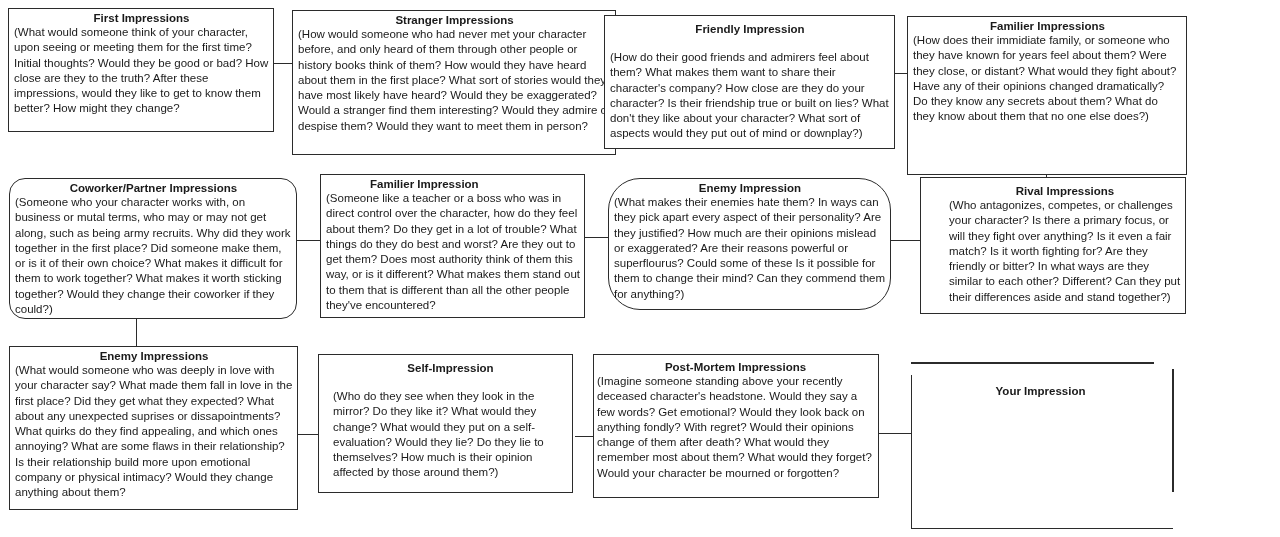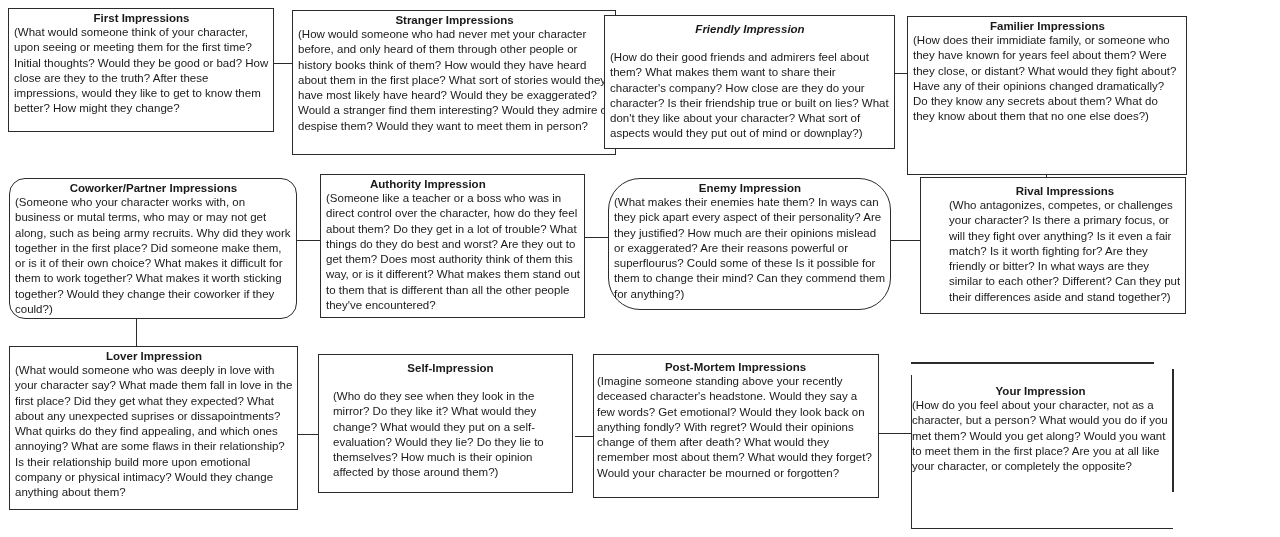--- a/index.html
+++ b/index.html
@@ -35,65 +35,64 @@
   <div class="title">First Impressions</div>
   <div class="body">(What would someone think of your character, upon seeing or meeting them for the first time? Initial thoughts? Would they be good or bad? How close are they to the truth? After these impressions, would they like to get to know them better? How might they change?</div>
 </div>
 
 <div class="box" style="left:292px; top:10px; width:324px; height:145px;">
   <div class="title">Stranger Impressions</div>
   <div class="body">(How would someone who had never met your character before, and only heard of them through other people or history books think of them? How would they have heard about them in the first place? What sort of stories would they have most likely have heard? Would they be exaggerated? Would a stranger find them interesting? Would they admire or despise them? Would they want to meet them in person?</div>
 </div>
 
 <div class="box" style="left:604px; top:15px; width:291px; height:134px;">
-  <div class="title" style="margin-top:4px;font-style:italic;">Friendly Impression</div>
+  <div class="title" style="margin-top:4px;">Friendly Impression</div>
   <div class="gap"></div>
   <div class="body">(How do their good friends and admirers feel about them? What makes them want to share their character's company? How close are they do your character? Is their friendship true or built on lies? What don't they like about your character? What sort of aspects would they put out of mind or downplay?)</div>
 </div>
 
 <div class="box" style="left:907px; top:16px; width:280px; height:159px;">
   <div class="title">Familier Impressions</div>
   <div class="body">(How does their immidiate family, or someone who they have known for years feel about them? Were they close, or distant? What would they fight about? Have any of their opinions changed dramatically? Do they know any secrets about them? What do they know about them that no one else does?)</div>
 </div>
 
 <div class="box" style="left:9px; top:178px; width:288px; height:141px;border-radius:16px;">
   <div class="title">Coworker/Partner Impressions</div>
   <div class="body">(Someone who your character works with, on business or mutal terms, who may or may not get along, such as being army recruits. Why did they work together in the first place? Did someone make them, or is it of their own choice? What makes it difficult for them to work together? What makes it worth sticking together? Would they change their coworker if they could?)</div>
 </div>
 
 <div class="box" style="left:320px; top:174px; width:265px; height:144px;">
-  <div class="title" style="text-align:left; padding-left:44px;">Authority Impression</div>
+  <div class="title" style="text-align:left; padding-left:44px;">Familier Impression</div>
   <div class="body">(Someone like a teacher or a boss who was in direct control over the character, how do they feel about them? Do they get in a lot of trouble? What things do they do best and worst? Are they out to get them? Does most authority think of them this way, or is it different? What makes them stand out to them that is different than all the other people they've encountered?</div>
 </div>
 
 <div class="box" style="left:608px; top:178px; width:283px; height:132px;border-radius:32px;">
   <div class="title">Enemy Impression</div>
   <div class="body">(What makes their enemies hate them? In ways can they pick apart every aspect of their personality? Are they justified? How much are their opinions mislead or exaggerated? Are their reasons powerful or superflourus? Could some of these Is it possible for them to change their mind? Can they commend them for anything?)</div>
 </div>
 
 <div class="box" style="left:920px; top:177px; width:266px; height:137px;padding-left:28px;">
   <div class="title" style="margin-top:4px;">Rival Impressions</div>
   <div class="body">(Who antagonizes, competes, or challenges your character? Is there a primary focus, or will they fight over anything? Is it even a fair match? Is it worth fighting for? Are they friendly or bitter? In what ways are they similar to each other? Different? Can they put their differences aside and stand together?)</div>
 </div>
 
 <div class="box" style="left:9px; top:346px; width:289px; height:164px;">
-  <div class="title">Lover Impression</div>
+  <div class="title">Enemy Impressions</div>
   <div class="body">(What would someone who was deeply in love with your character say? What made them fall in love in the first place? Did they get what they expected? What about any unexpected suprises or dissapointments? What quirks do they find appealing, and which ones annoying? What are some flaws in their relationship?  Is their relationship build more upon emotional company or physical intimacy? Would they change anything about them?</div>
 </div>
 
 <div class="box" style="left:318px; top:354px; width:255px; height:139px; padding-left:14px;">
   <div class="title" style="margin-top:4px;">Self-Impression</div>
   <div class="gap"></div>
   <div class="body">(Who do they see when they look in the mirror? Do they like it? What would they change? What would they put on a self-evaluation? Would they lie? Do they lie to themselves? How much is their opinion affected by those around them?)</div>
 </div>
 
 <div class="box" style="left:593px; top:354px; width:286px; height:144px; padding-left:3px;">
   <div class="title" style="margin-top:3px;">Post-Mortem Impressions</div>
   <div class="body">(Imagine someone standing above your recently deceased character's headstone. Would they say a few words? Get emotional? Would they look back on anything fondly? With regret? Would their opinions change of them after death?  What would they remember most about them? What would they forget? Would your character be mourned or forgotten?</div>
 </div>
 
 <div class="box openTR" style="left:911px; top:375px; width:262px; height:154px; padding-left:0;">
   <div class="title" style="margin-top:7px;">Your Impression</div>
-  <div class="body">(How do you feel about your character, not as a character, but a person? What would you do if you met them? Would you get along?  Would you want to meet them in the first place? Are you at all like your character, or completely the opposite?</div>
 </div>
 
 <div class="edge" style="left:911px; top:362px; width:243px; height:1.5px;"></div>
 <div class="edge" style="left:1172px; top:369px; width:1.5px; height:123px;"></div>
 
 </body></html>

